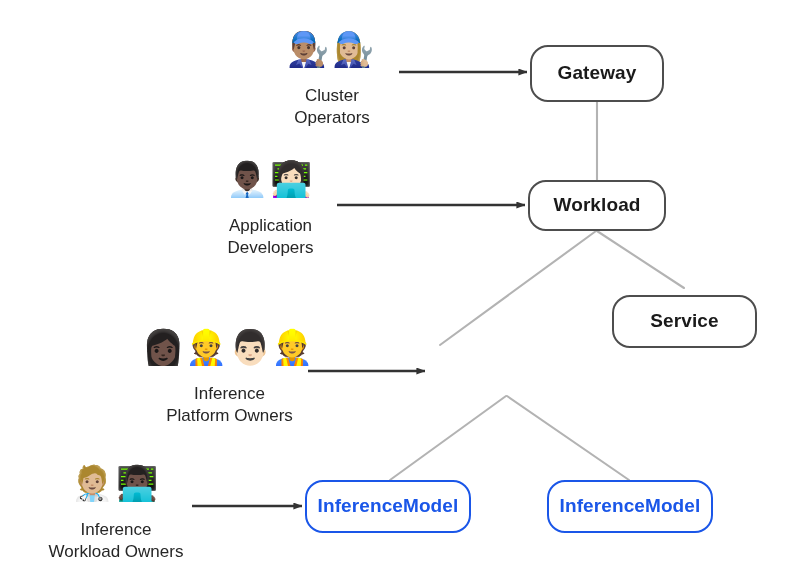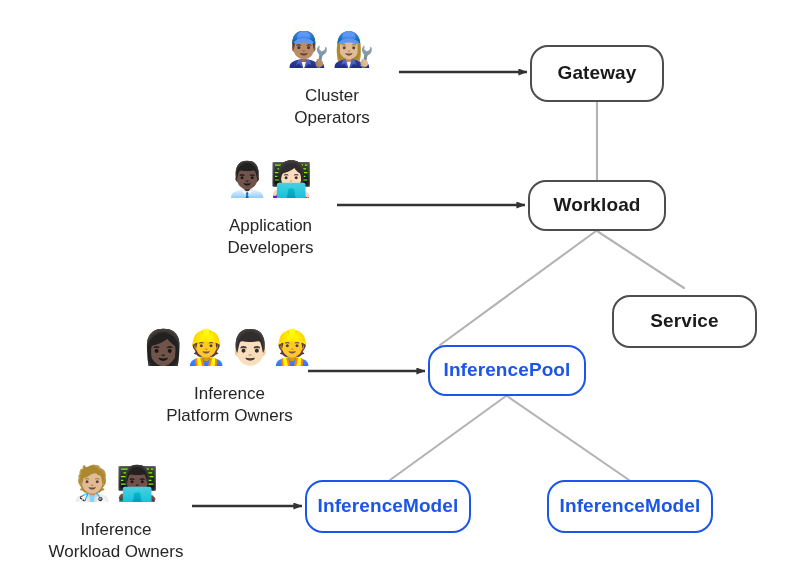--- a/index.html
+++ b/index.html
@@ -145,23 +145,20 @@
   </div>
 
   <div class="node node-dark" style="left:528px; top:180px; width:138px; height:51px;">
     <span class="node-label">Workload</span>
   </div>
 
   <div class="node node-dark" style="left:612px; top:295px; width:145px; height:53px;">
     <span class="node-label">Service</span>
   </div>
 
-  <div class="node node-blue" style="left:428px; top:345px; width:158px; height:51px;">
-    <span class="node-label">InferencePool</span>
-  </div>
 
   <div class="node node-blue" style="left:305px; top:480px; width:166px; height:53px;">
     <span class="node-label">InferenceModel</span>
   </div>
 
   <div class="node node-blue" style="left:547px; top:480px; width:166px; height:53px;">
     <span class="node-label">InferenceModel</span>
   </div>
 
 </div>

